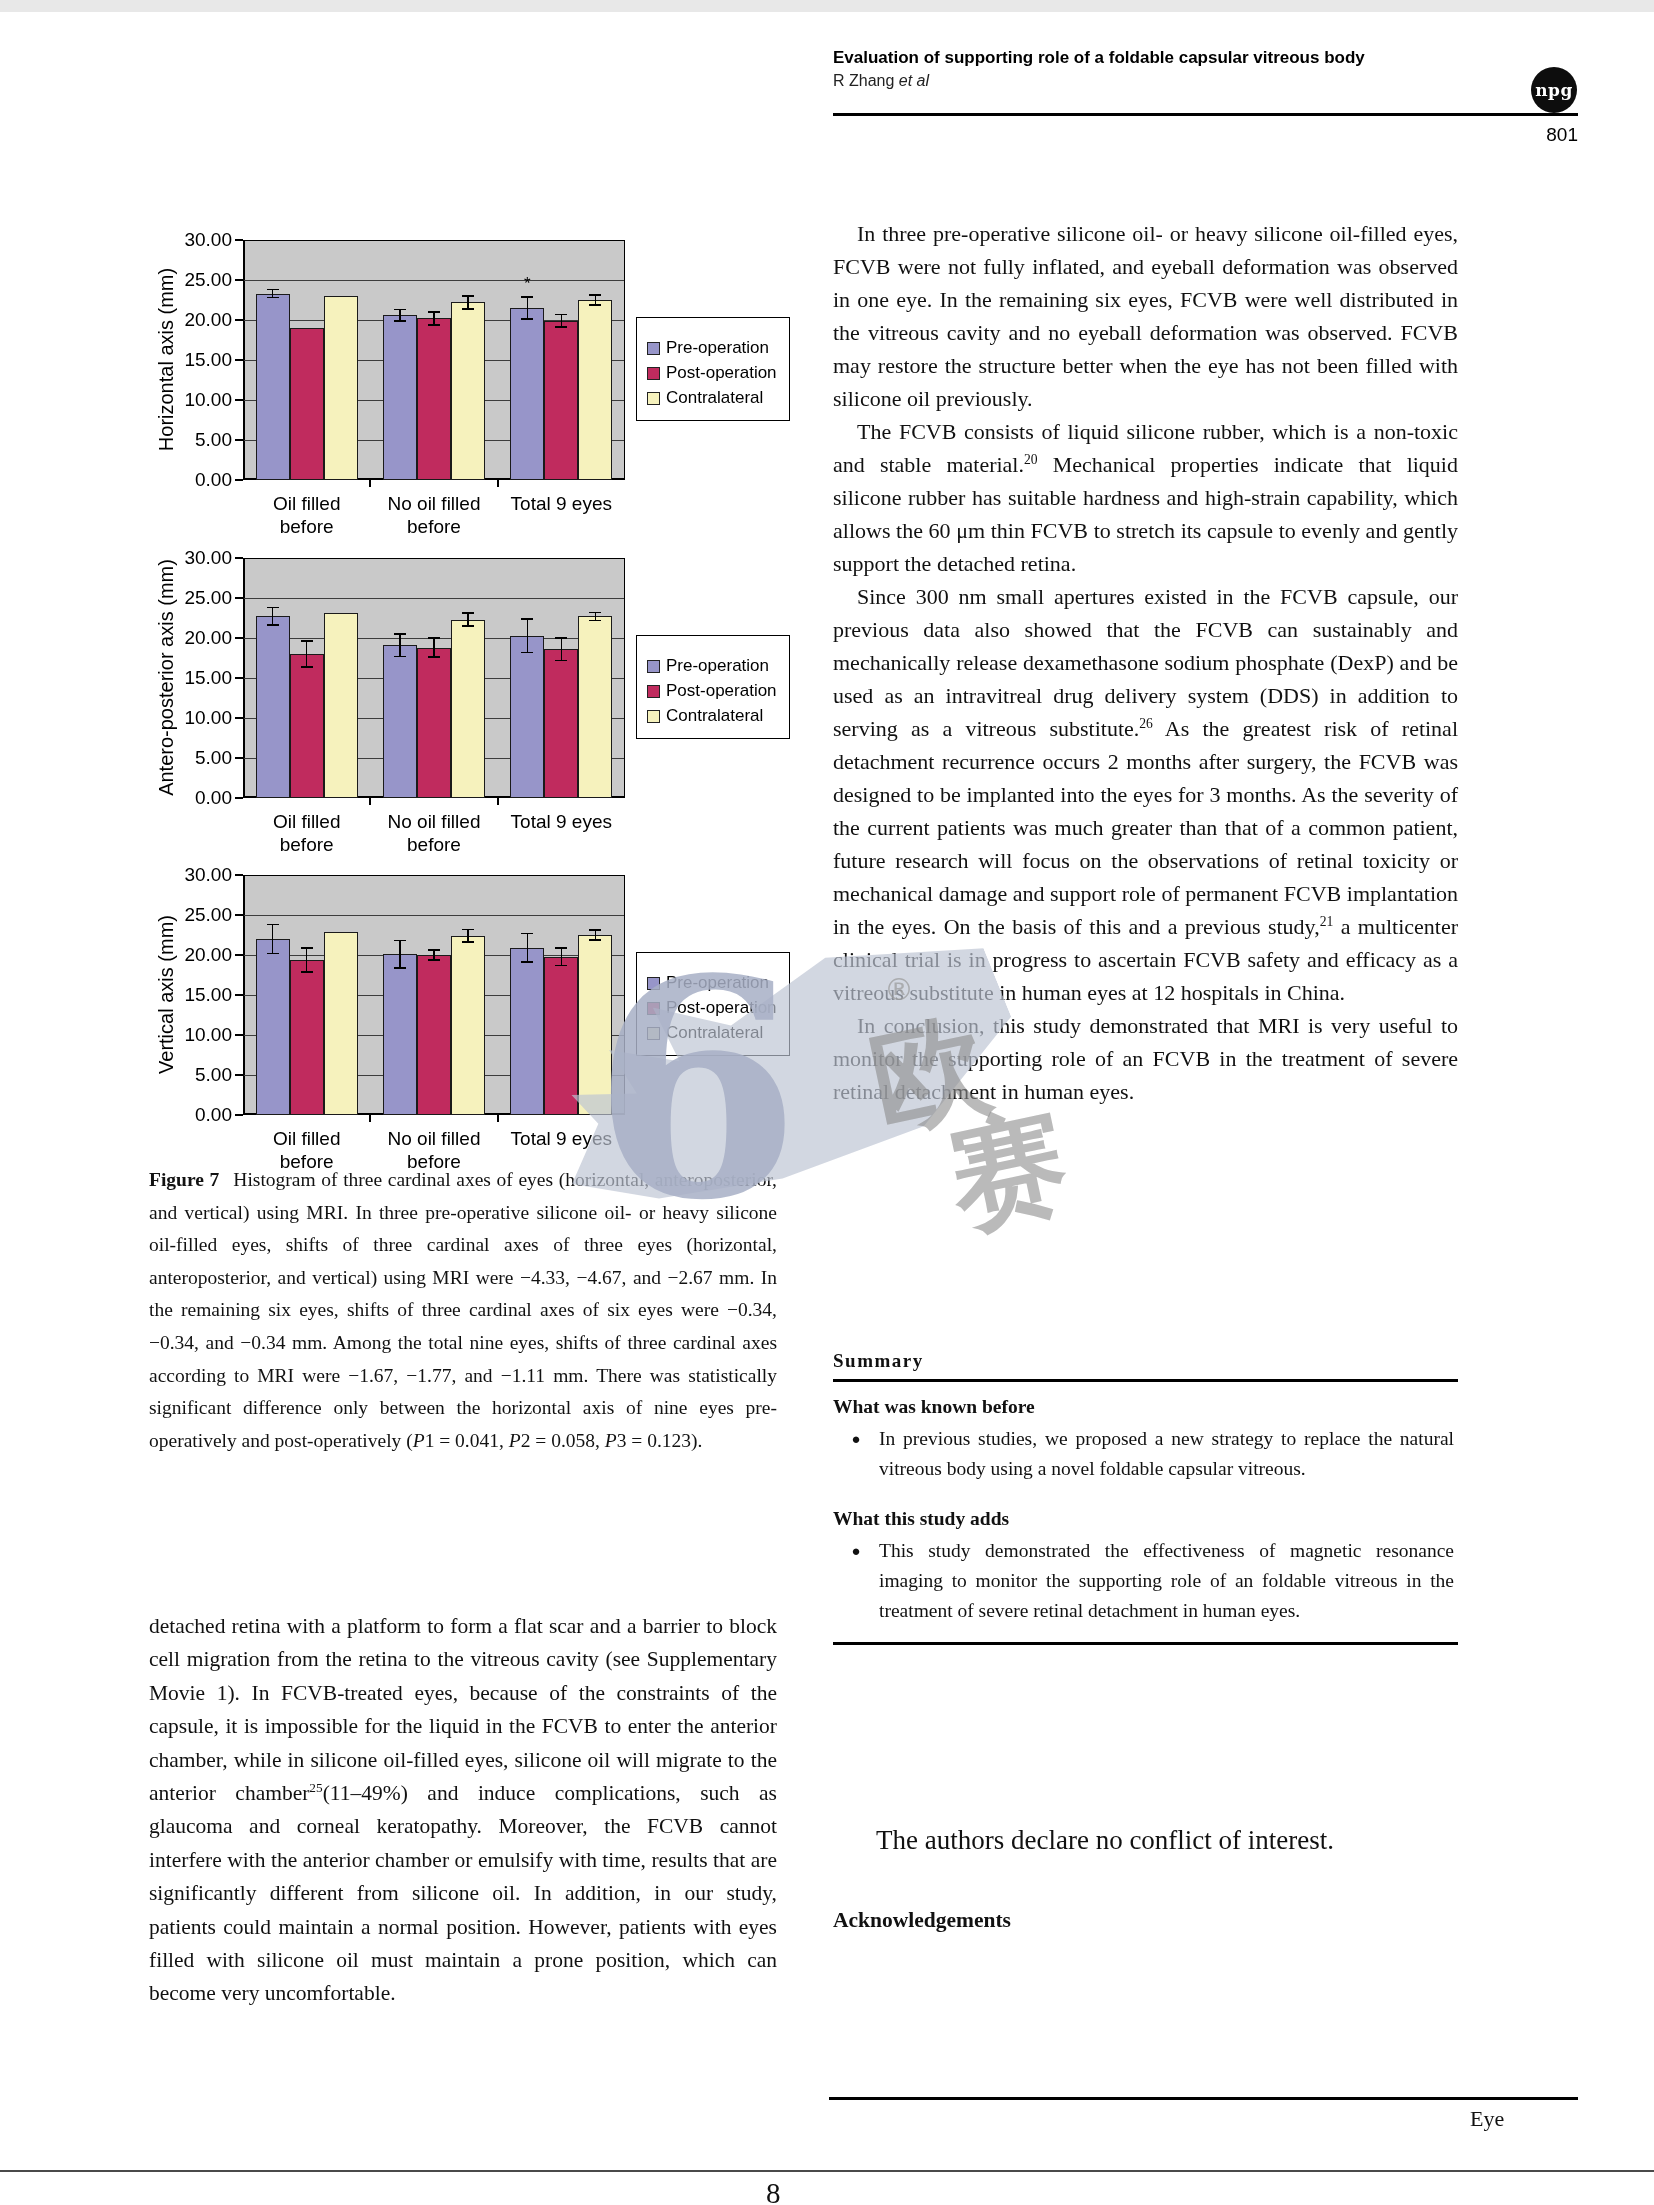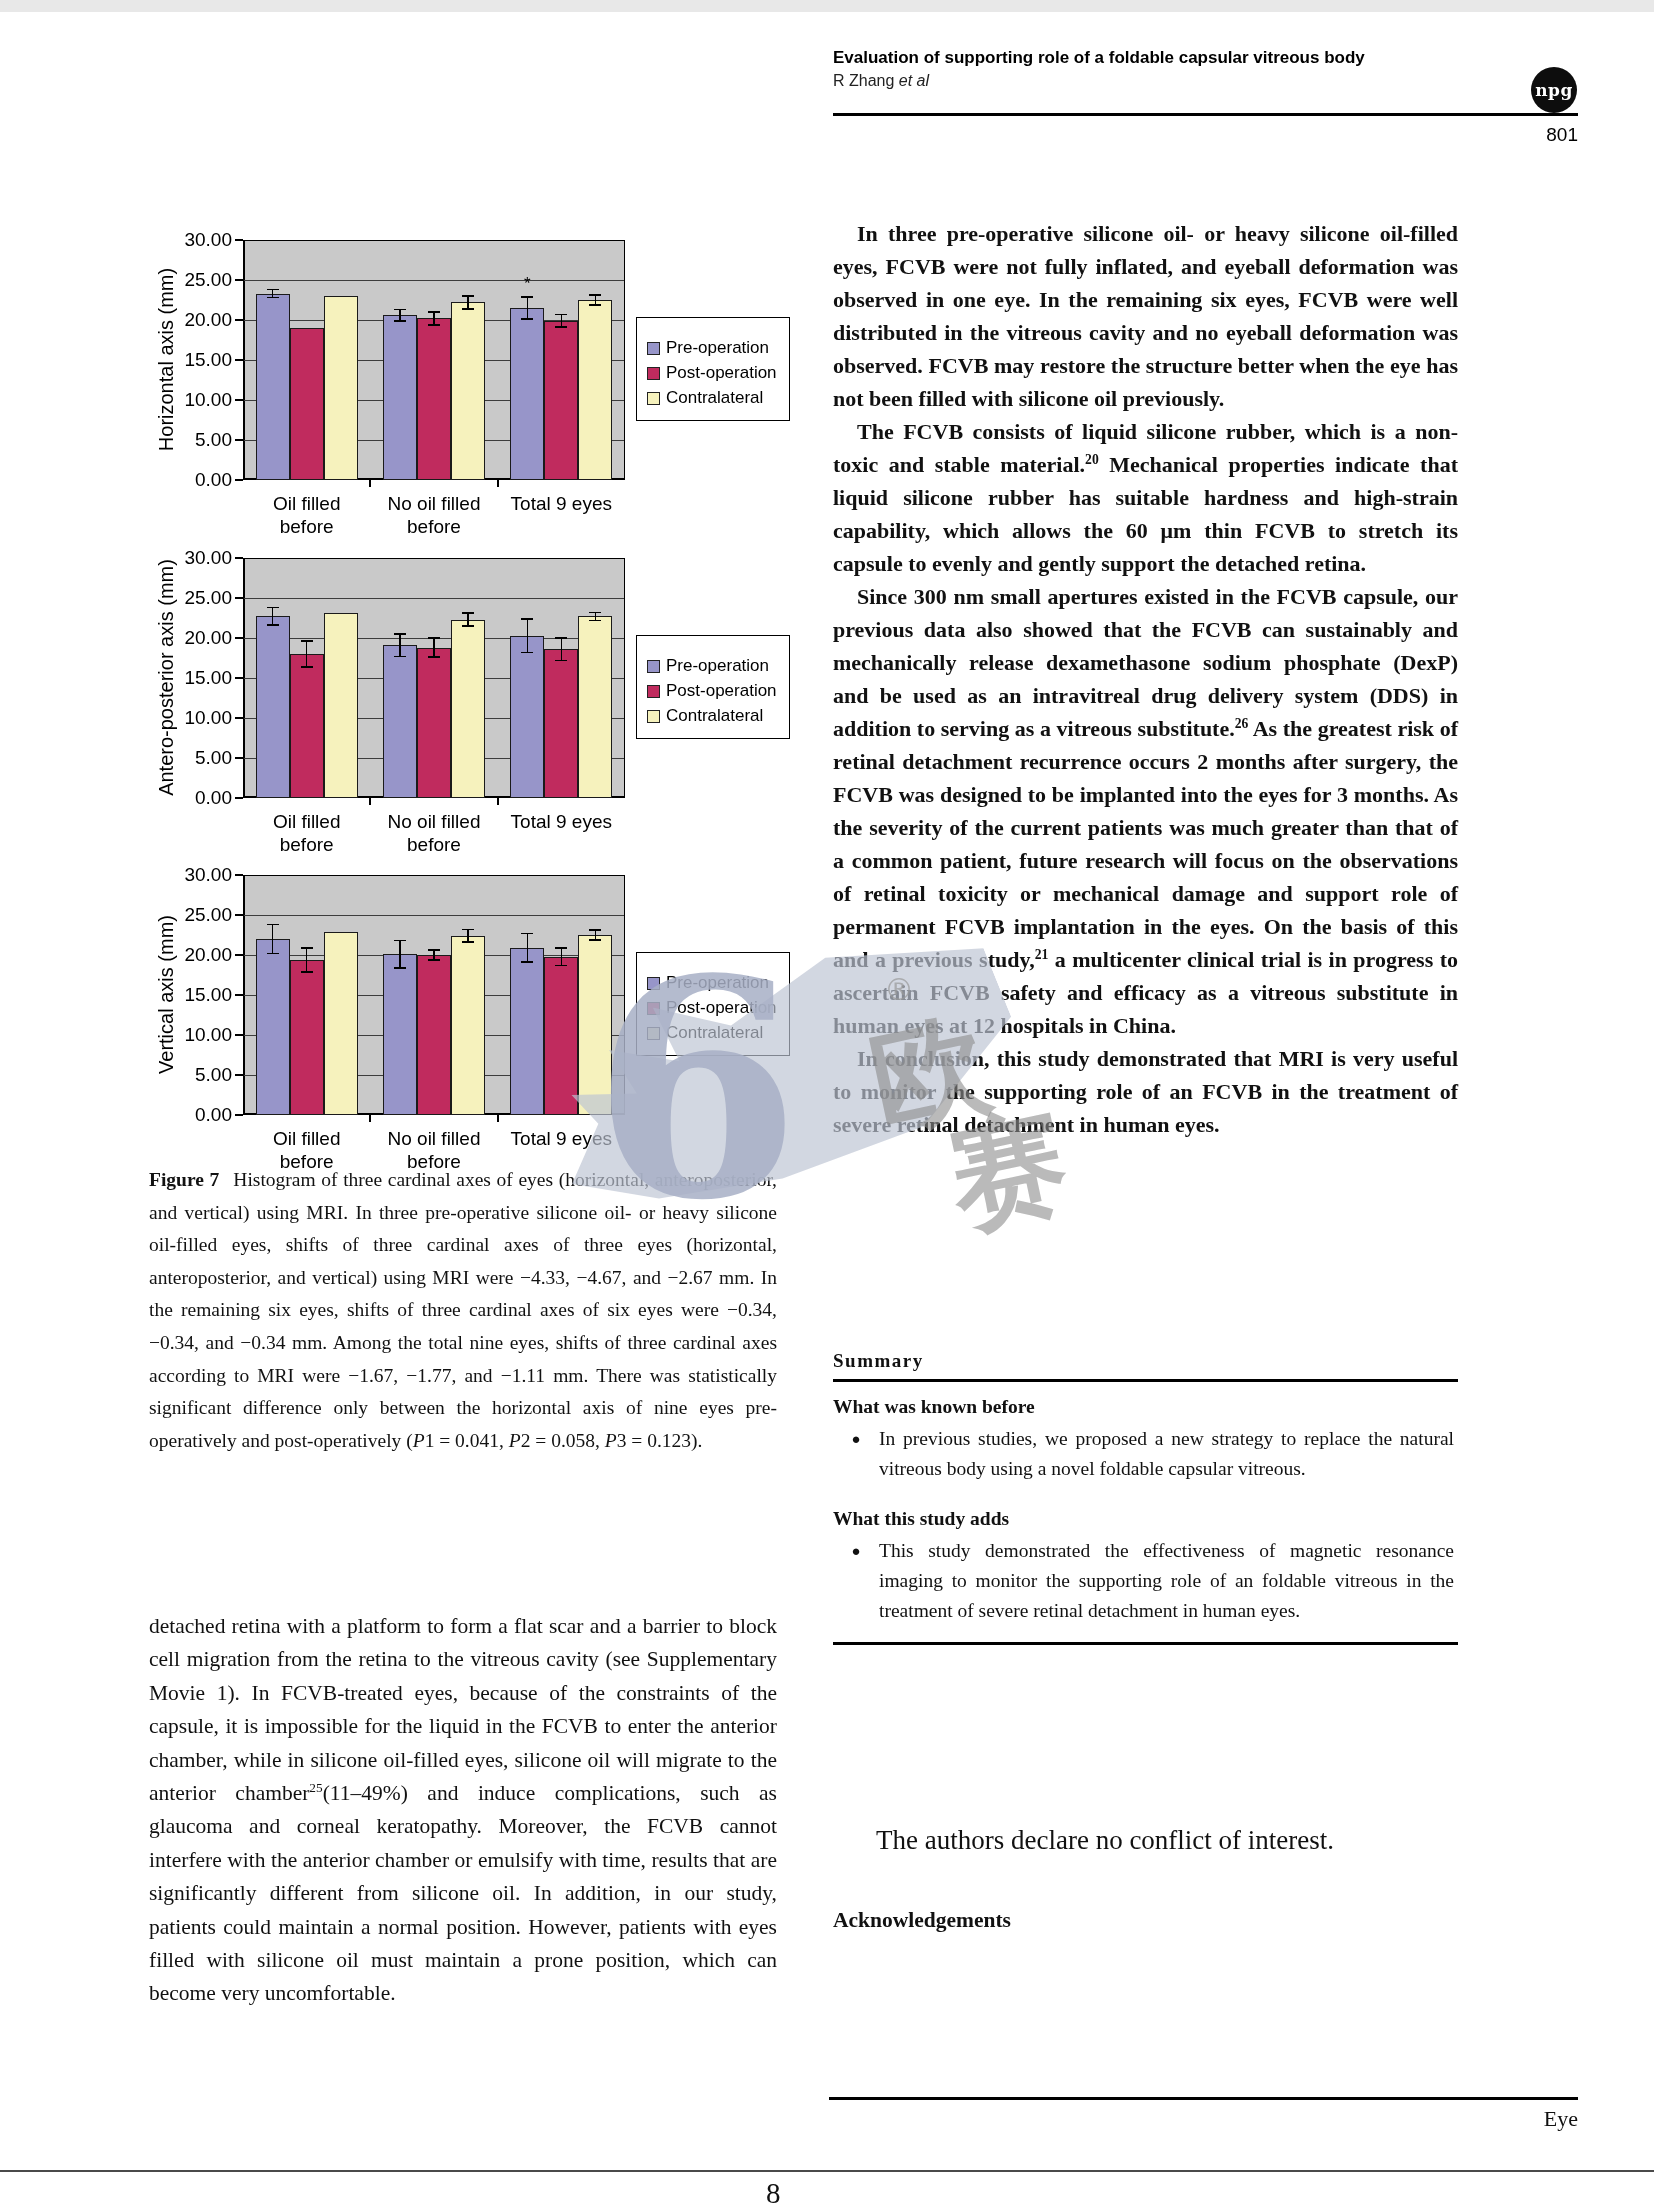--- a/index.html
+++ b/index.html
@@ -40,39 +40,39 @@
   .litem{display:flex;align-items:center;margin-bottom:5px;}
   .lsw{width:13px;height:13px;border:1px solid #222;margin-right:6px;flex:0 0 auto;}
   .llab{font-family:"Liberation Sans",sans-serif;font-size:17px;white-space:nowrap;color:#000;}
   
   .caption{position:absolute;left:149px;top:1152px;width:628px;font-size:19.5px;
            line-height:32.6px;text-align:justify;color:#121212;}
   .caption b{font-weight:bold;margin-right:14px;}
   .leftbody{position:absolute;left:149px;top:1598px;width:628px;font-size:21.5px;
             line-height:33.4px;text-align:justify;}
   .rightcol{position:absolute;left:833px;top:205px;width:625px;font-size:22px;
-            line-height:33px;text-align:justify;font-weight:bold;}
+            line-height:33px;text-align:justify;}
   .rightcol p{margin:0;text-indent:24px;}
   sup{font-size:0.62em;vertical-align:super;line-height:0;}
   
   .summary{position:absolute;left:833px;top:1338px;width:625px;}
   .sumtitle{font-weight:bold;font-size:19px;letter-spacing:1.5px;}
   .srule{height:3px;background:#000;margin-top:7px;}
   .srule.bot{margin-top:16px;}
   .shead{font-weight:bold;font-size:19.5px;margin-top:14px;}
   .sbul{display:flex;margin-top:6px;}
   .sbul .dot{flex:0 0 auto;width:46px;text-align:center;font-size:15px;line-height:30px;}
   .sbul .btxt{flex:1;font-size:19.5px;line-height:30px;text-align:justify;padding-right:4px;}
   .shead2{margin-top:24px;}
   
   .sect-h{position:absolute;left:833px;width:625px;font-weight:bold;font-size:21.5px;}
   .sect-b{position:absolute;left:876px;width:625px;font-size:27px;line-height:33px;text-align:justify;}
   
   .frule-right{position:absolute;left:829px;top:2085px;width:749px;height:3px;background:#000;}
-  .journal{position:absolute;left:1470px;top:2094px;width:108px;text-align:right;
+  .journal{position:absolute;left:1470px;top:2094px;width:108px;
            font-size:22px;font-family:"Liberation Serif",serif;}
   .frule-full{position:absolute;left:0;top:2158px;width:1654px;height:2px;background:#4a4a4a;}
   .fpage{position:absolute;left:766px;top:2165px;font-size:29px;}
   
   .wm{position:absolute;z-index:40;pointer-events:none;}
   .wm-swoosh{left:548px;top:952px;width:470px;height:230px;background:#bdc4d3;opacity:.68;
      transform:rotate(-22deg);
      clip-path:polygon(0% 58%,10% 38%,7% 22%,20% 32%,18% 10%,31% 26%,30% 0%,44% 20%,68% 8%,
                        100% 30%,100% 62%,74% 92%,42% 90%,16% 78%);}
   .wm-digit{left:592px;top:928px;font-family:"DejaVu Serif",serif;font-weight:bold;

